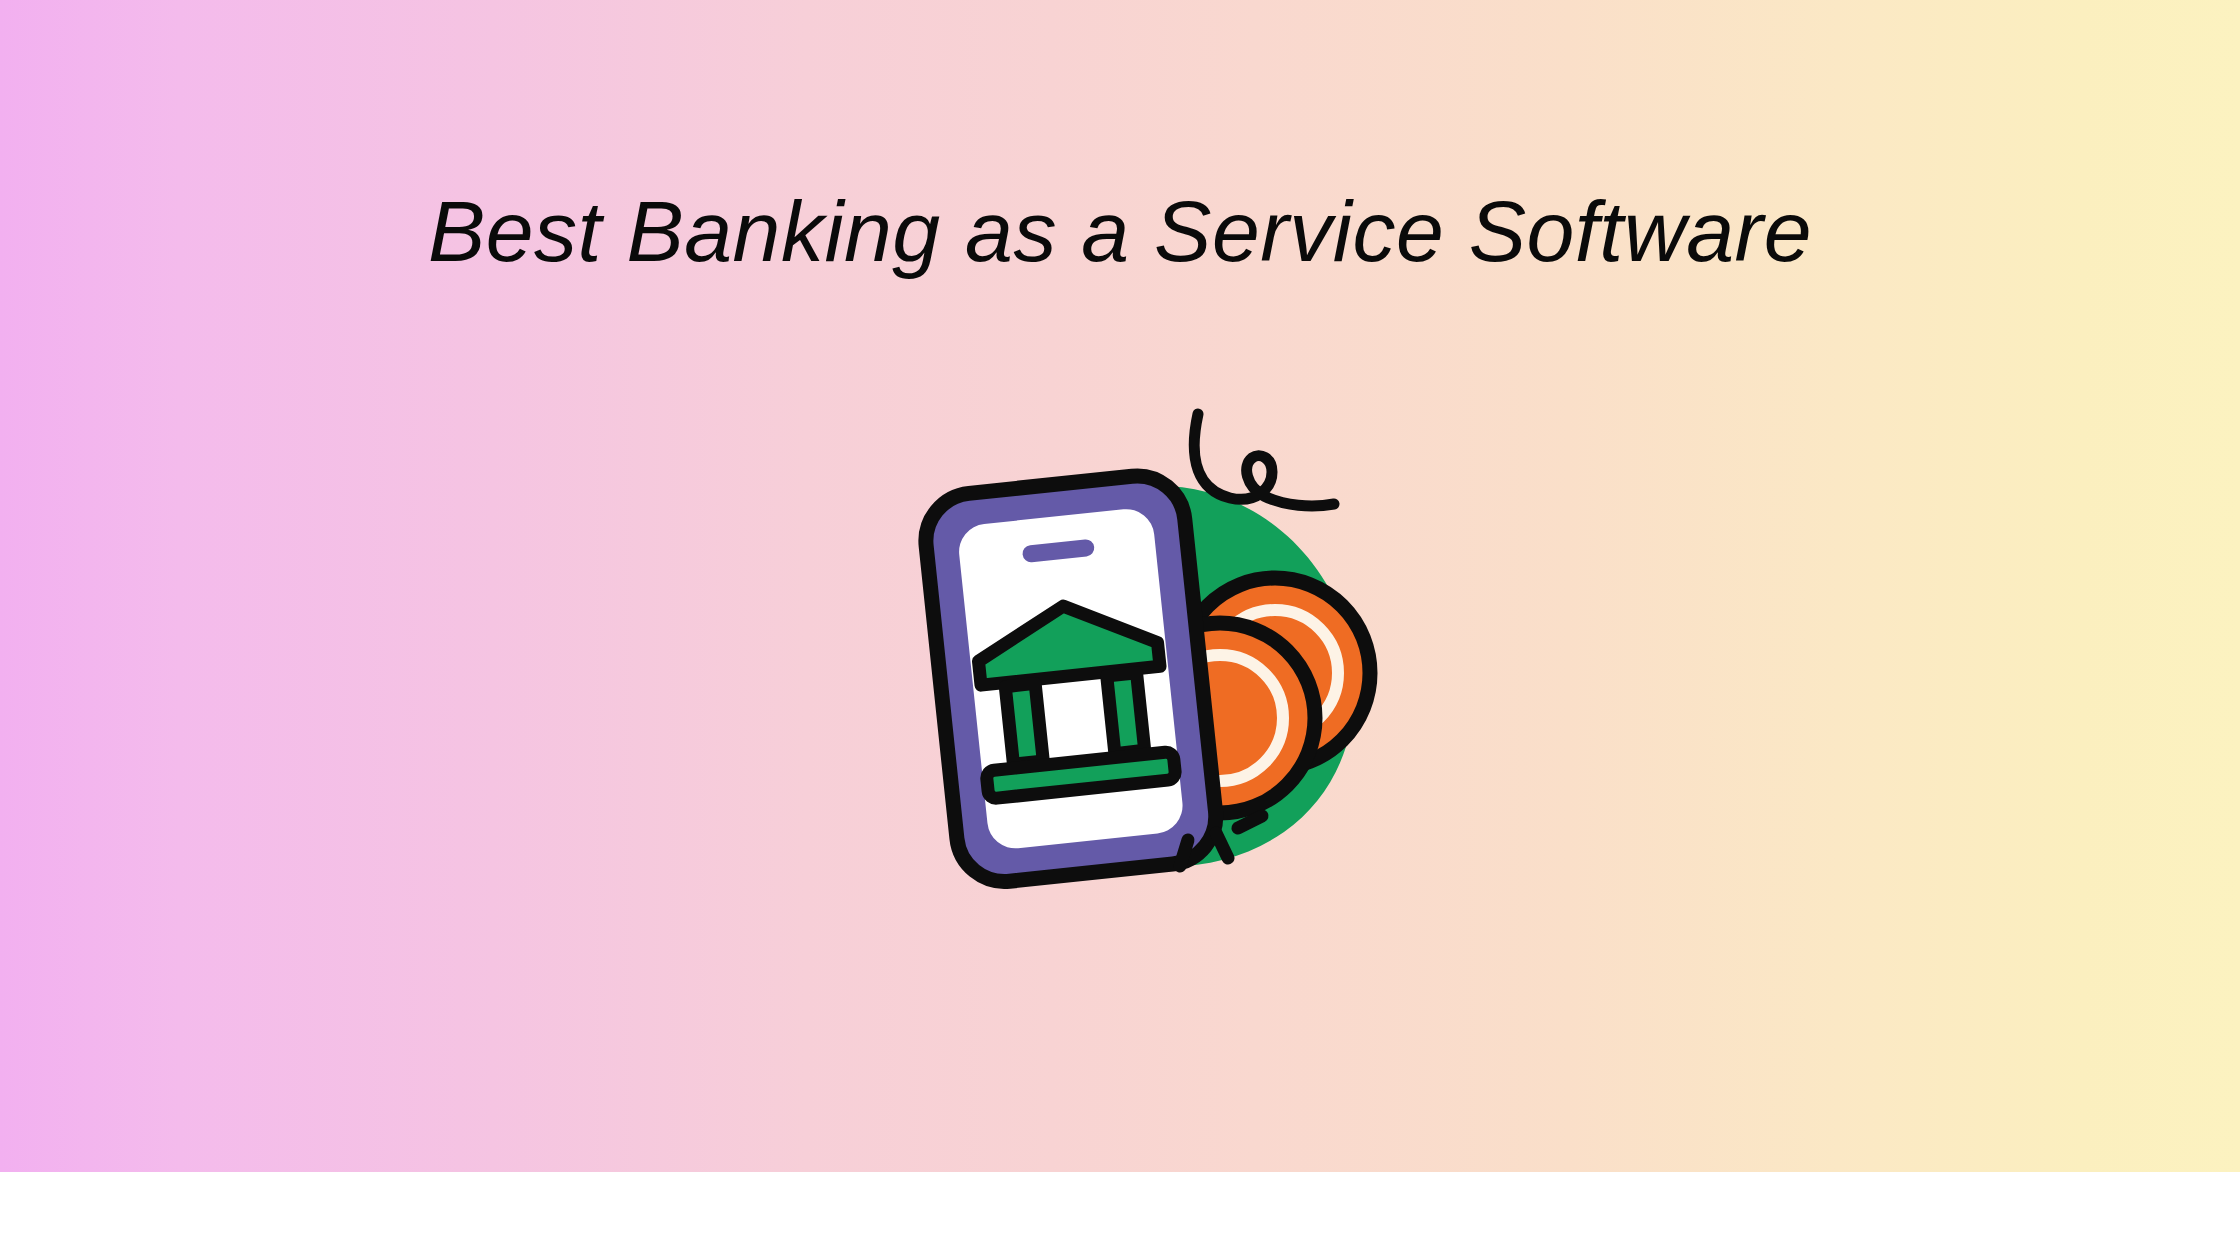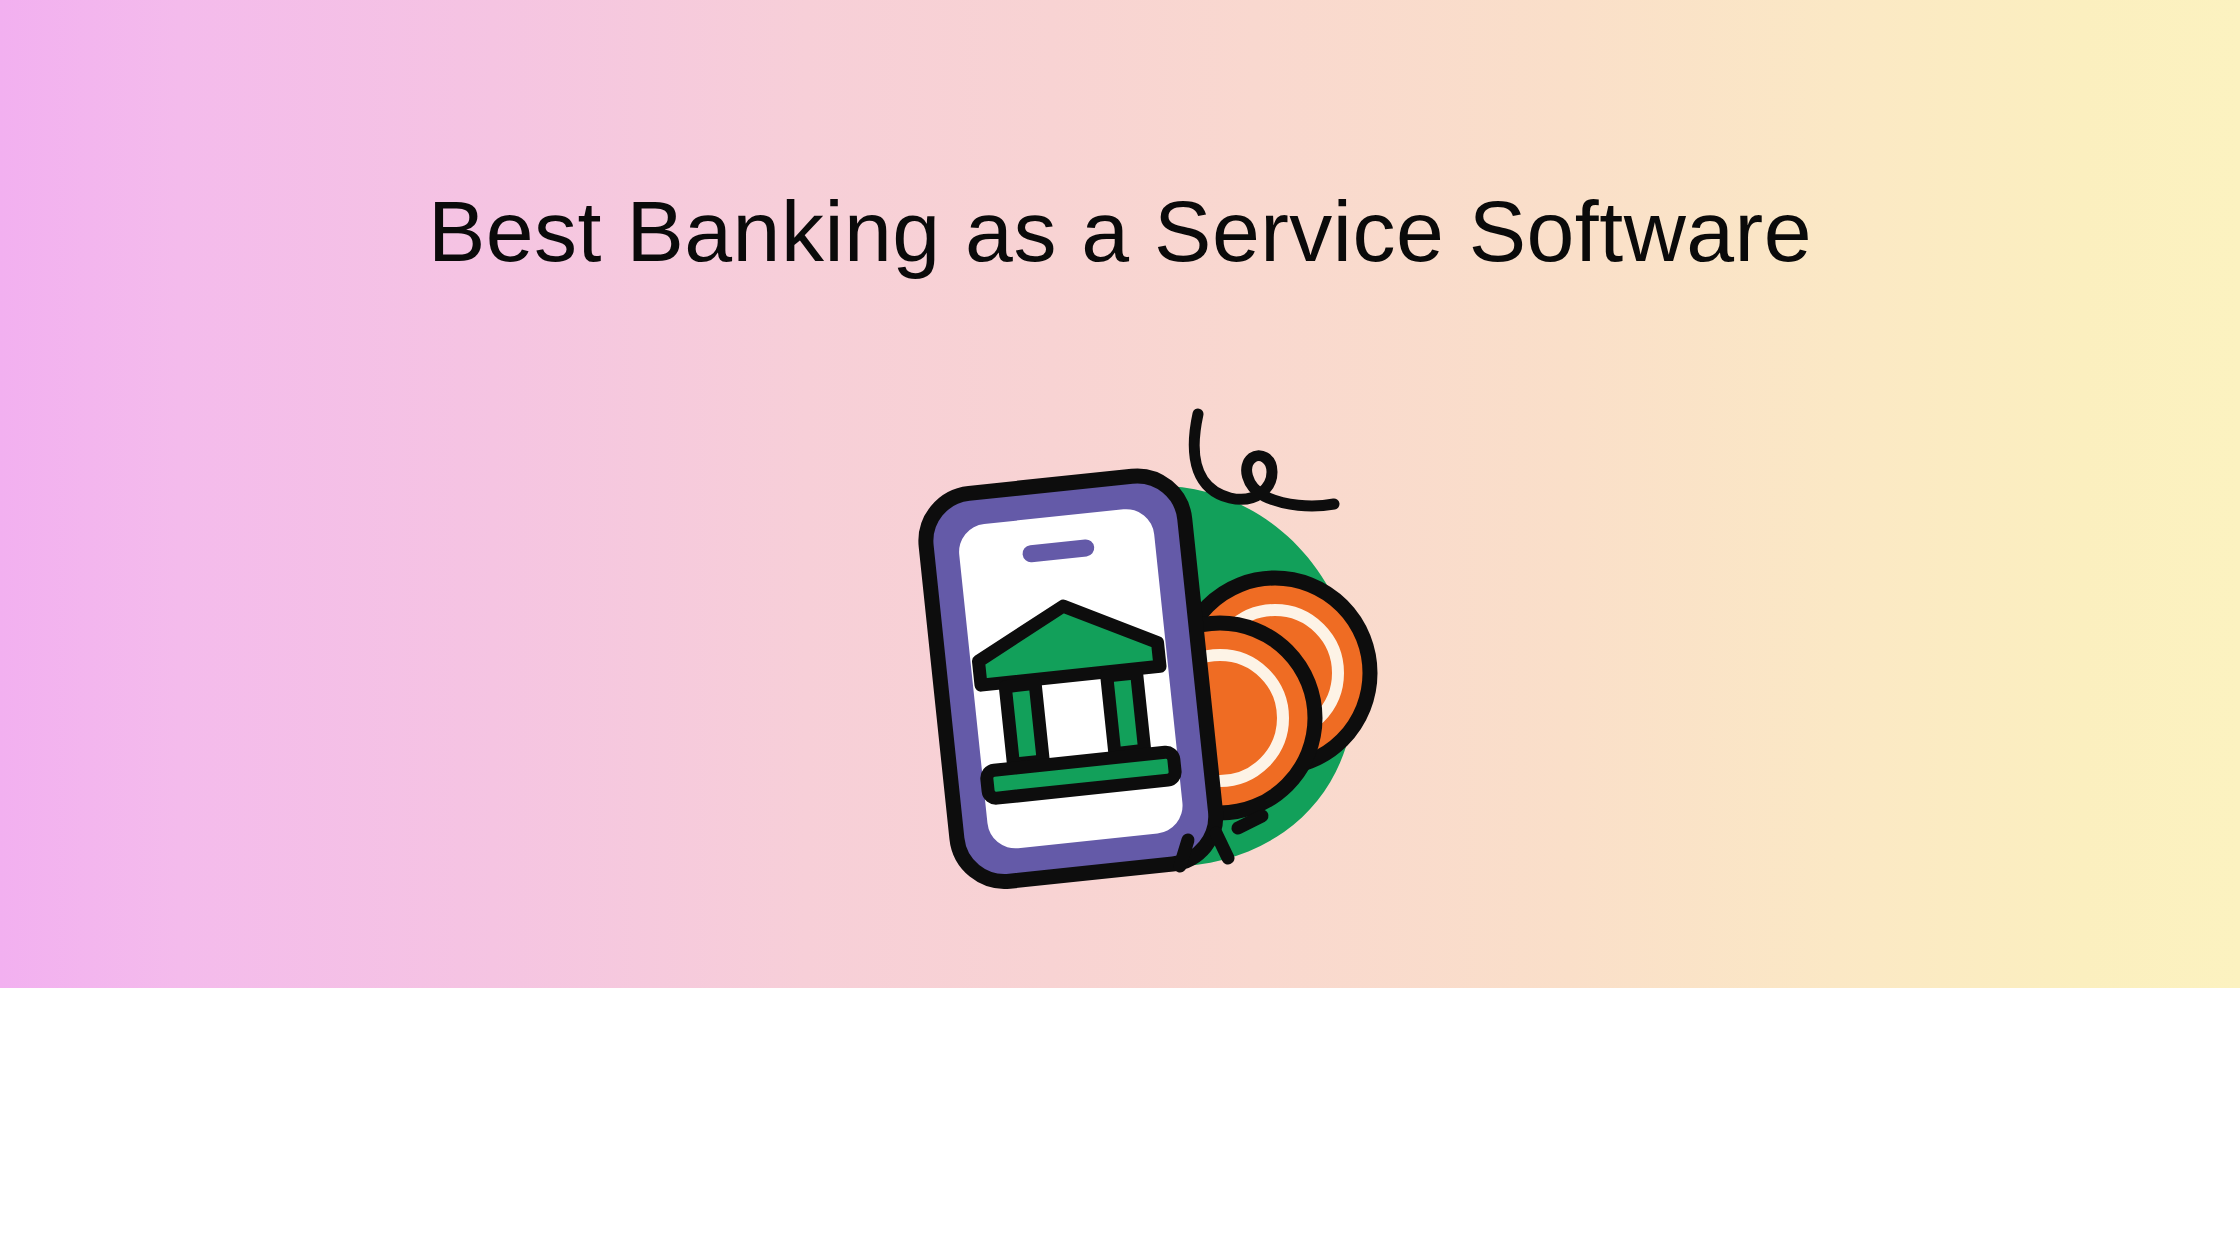--- a/index.html
+++ b/index.html
@@ -10,35 +10,36 @@
   body {
     width: 2240px;
     height: 1260px;
     overflow: hidden;
     font-family: "Liberation Sans", sans-serif;
   }
 
   #hero {
     position: relative;
     width: 2240px;
-    height: 988px;
+    height: 1172px;
     background: linear-gradient(
       to right,
       #f2b0f0 0%,
       #f4bbec 8%,
       #f5c4e2 22%,
       #f7cfd8 36%,
       #f8d3d3 47%,
       #f9d8cf 56%,
       #fadfc9 70%,
       #fbe8c5 82%,
       #fbefbf 93%,
       #fcf2c0 100%
     );
     overflow: hidden;
+    font-style: italic;
   }
 
   #hero-title {
     position: absolute;
     left: 0;
     top: 128px;
     width: 2240px;
     text-align: center;
     font-family: "Liberation Sans", sans-serif;
     font-size: 86px;

